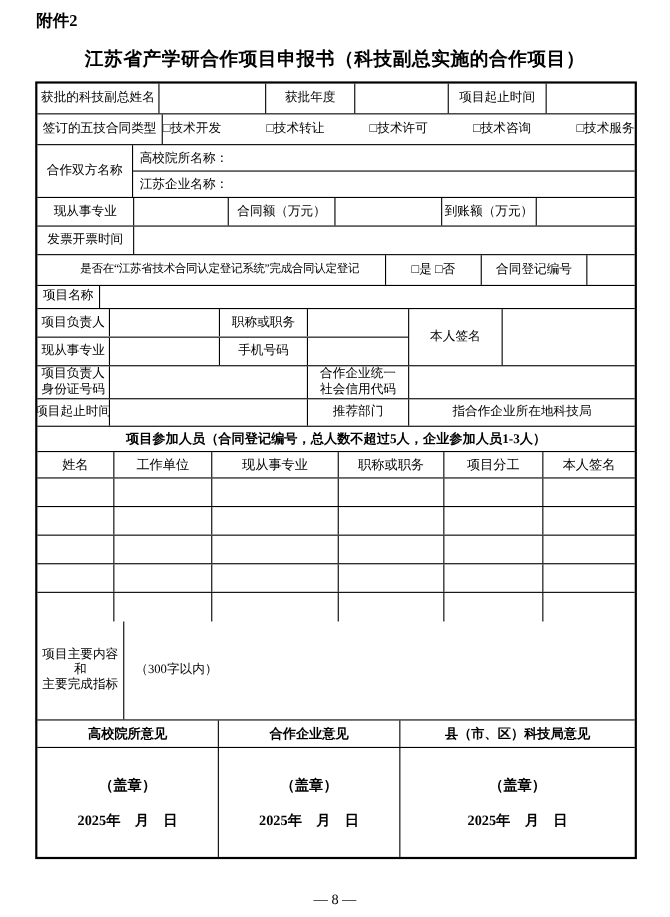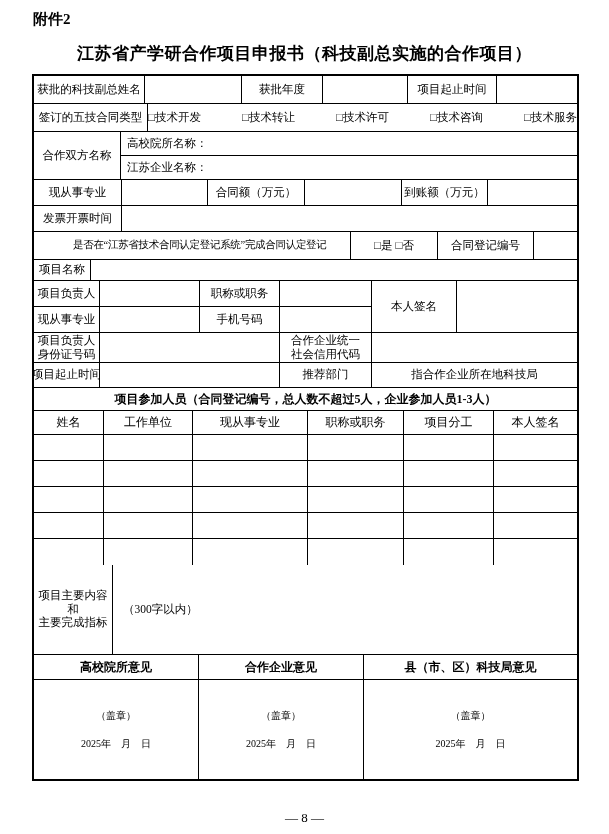--- a/index.html
+++ b/index.html
@@ -21,21 +21,21 @@
   .pre{white-space:pre-line;}
   .b{font-weight:bold;}
   .f12{font-size:12px;}
   .small{font-size:10.5px;letter-spacing:-0.3px;margin-left:36px;}
   .vcol{display:flex;flex-direction:column;box-sizing:border-box;}
   .vcol.sep{border-right:1px solid #000;}
   .subr{display:flex;align-items:center;border-bottom:1px solid #000;box-sizing:border-box;
         font-size:11.5px;overflow:hidden;white-space:nowrap;}
   .subr:last-child{border-bottom:none;}
   .opts{display:flex;gap:15px;justify-content:space-between;align-items:center;}
-  .vstack{flex-direction:column;justify-content:center;gap:16px;font-weight:normal;font-size:10px;}
+  .vstack{flex-direction:column;justify-content:center;gap:16px;font-weight:bold;font-size:13px;}
   .pageno{position:absolute;left:0;right:0;top:810px;text-align:center;font-size:13px;}
 </style>
 </head>
 <body>
 
 <div class="page">
 
   <div class="attach">附件2</div>
   <div class="title">江苏省产学研合作项目申报书（科技副总实施的合作项目）</div>
 

